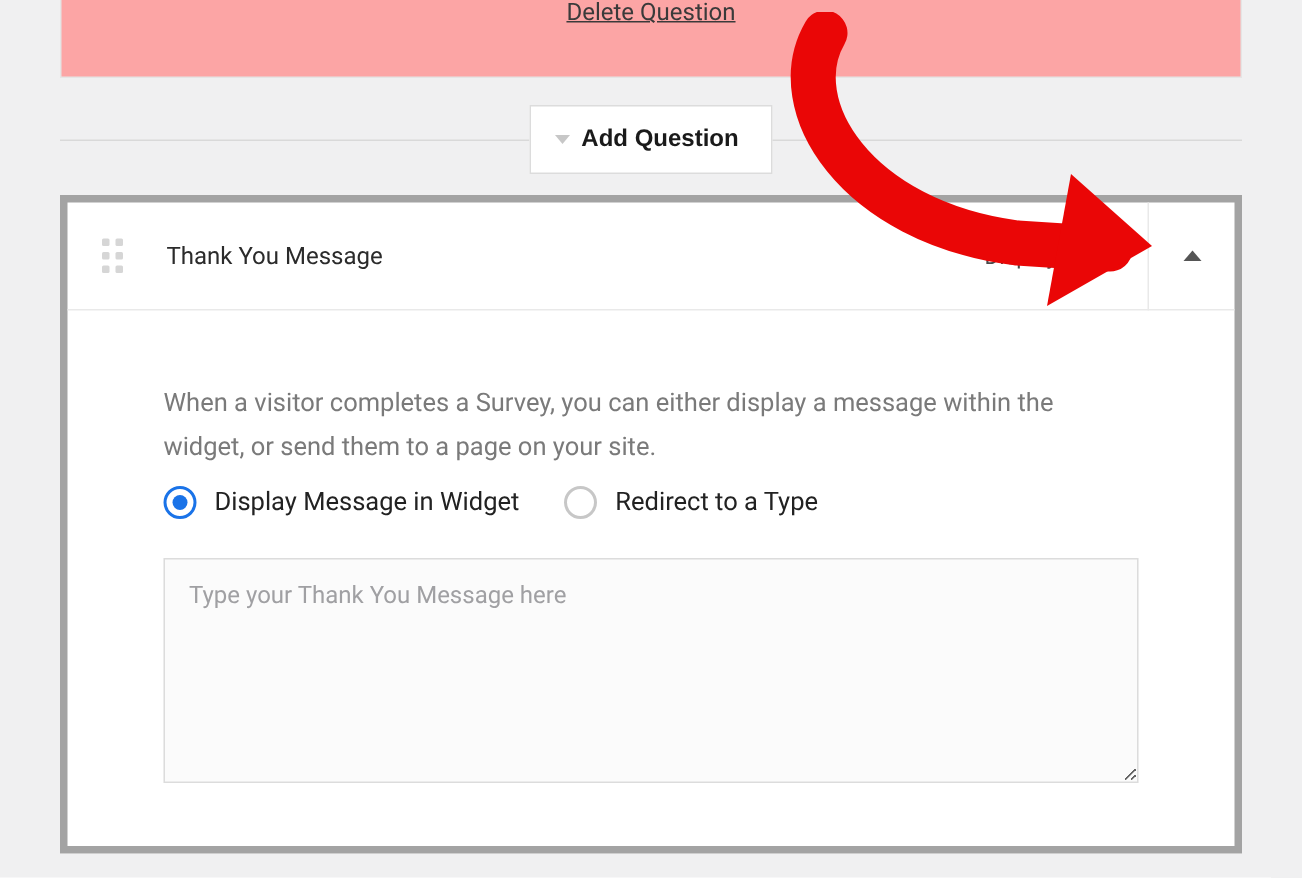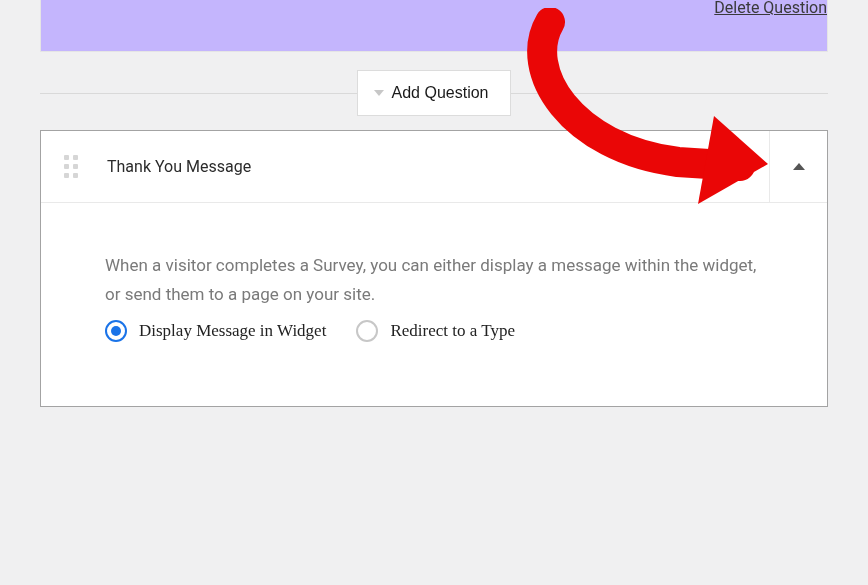--- a/index.html
+++ b/index.html
@@ -11,25 +11,25 @@
       overflow: hidden;
       position: relative;
     }
     .canvas {
       position: relative;
       width: 100%;
       height: 100%;
       padding: 0 40px;
     }
     .card-top {
-      background: #c4b5fd;
+      background: #fca5a5;
       border: 1px solid #e5e5e5;
       border-top: none;
       padding: 0 0 24px 0;
-      text-align: right;
+      text-align: center;
     }
     .delete-link {
       display: inline-block;
       color: #3a3a3a;
       text-decoration: underline;
       font-size: 16px;
       padding: 4px 0;
       position: relative;
       top: -6px;
     }
@@ -53,24 +53,24 @@
       gap: 8px;
       cursor: pointer;
       font-size: 16px;
     }
     .add-btn .chev {
       width: 0; height: 0;
       border-left: 5px solid transparent;
       border-right: 5px solid transparent;
       border-top: 6px solid #c7c7c7;
     }
-    .add-btn strong { font-weight: 400; color: #1a1a1a; }
+    .add-btn strong { font-weight: 700; color: #1a1a1a; }
     .panel {
       background: #fff;
-      border: 1px solid #a3a3a3;
+      border: 5px solid #a3a3a3;
     }
     .panel-head {
       display: flex;
       align-items: center;
       height: 72px;
       border-bottom: 1px solid #e9e9e9;
       position: relative;
     }
     .drag-handle {
       width: 60px;
@@ -127,21 +127,20 @@
       display: flex;
       align-items: center;
       gap: 30px;
       margin-bottom: 26px;
     }
     .radio-opt {
       display: flex;
       align-items: center;
       gap: 12px;
       cursor: pointer;
-      font-family: Liberation Serif, serif;
     }
     .radio-opt .circle {
       width: 22px; height: 22px;
       border-radius: 50%;
       border: 2px solid #c7c7c7;
       position: relative;
       flex-shrink: 0;
     }
     .radio-opt.selected .circle {
       border-color: #1a73e8;
@@ -222,20 +221,21 @@
         <label class="radio-opt selected">
           <span class="circle"></span>
           <span class="label">Display Message in Widget</span>
         </label>
         <label class="radio-opt">
           <span class="circle"></span>
           <span class="label">Redirect to a Type</span>
         </label>
       </div>
 
+      <textarea class="msg-area" placeholder="Type your Thank You Message here" style=""></textarea>
     </div>
   </div>
 
   <svg class="arrow-annot" width="262" height="212" viewBox="0 0 262 212">
     <path d="M 36 14
              C 8 62, 56 140, 164 154
              L 226 158" stroke="#ea0606" stroke-width="30" fill="none" stroke-linecap="round"></path>
     <path d="M 200 108
              L 254 156
              L 184 196

